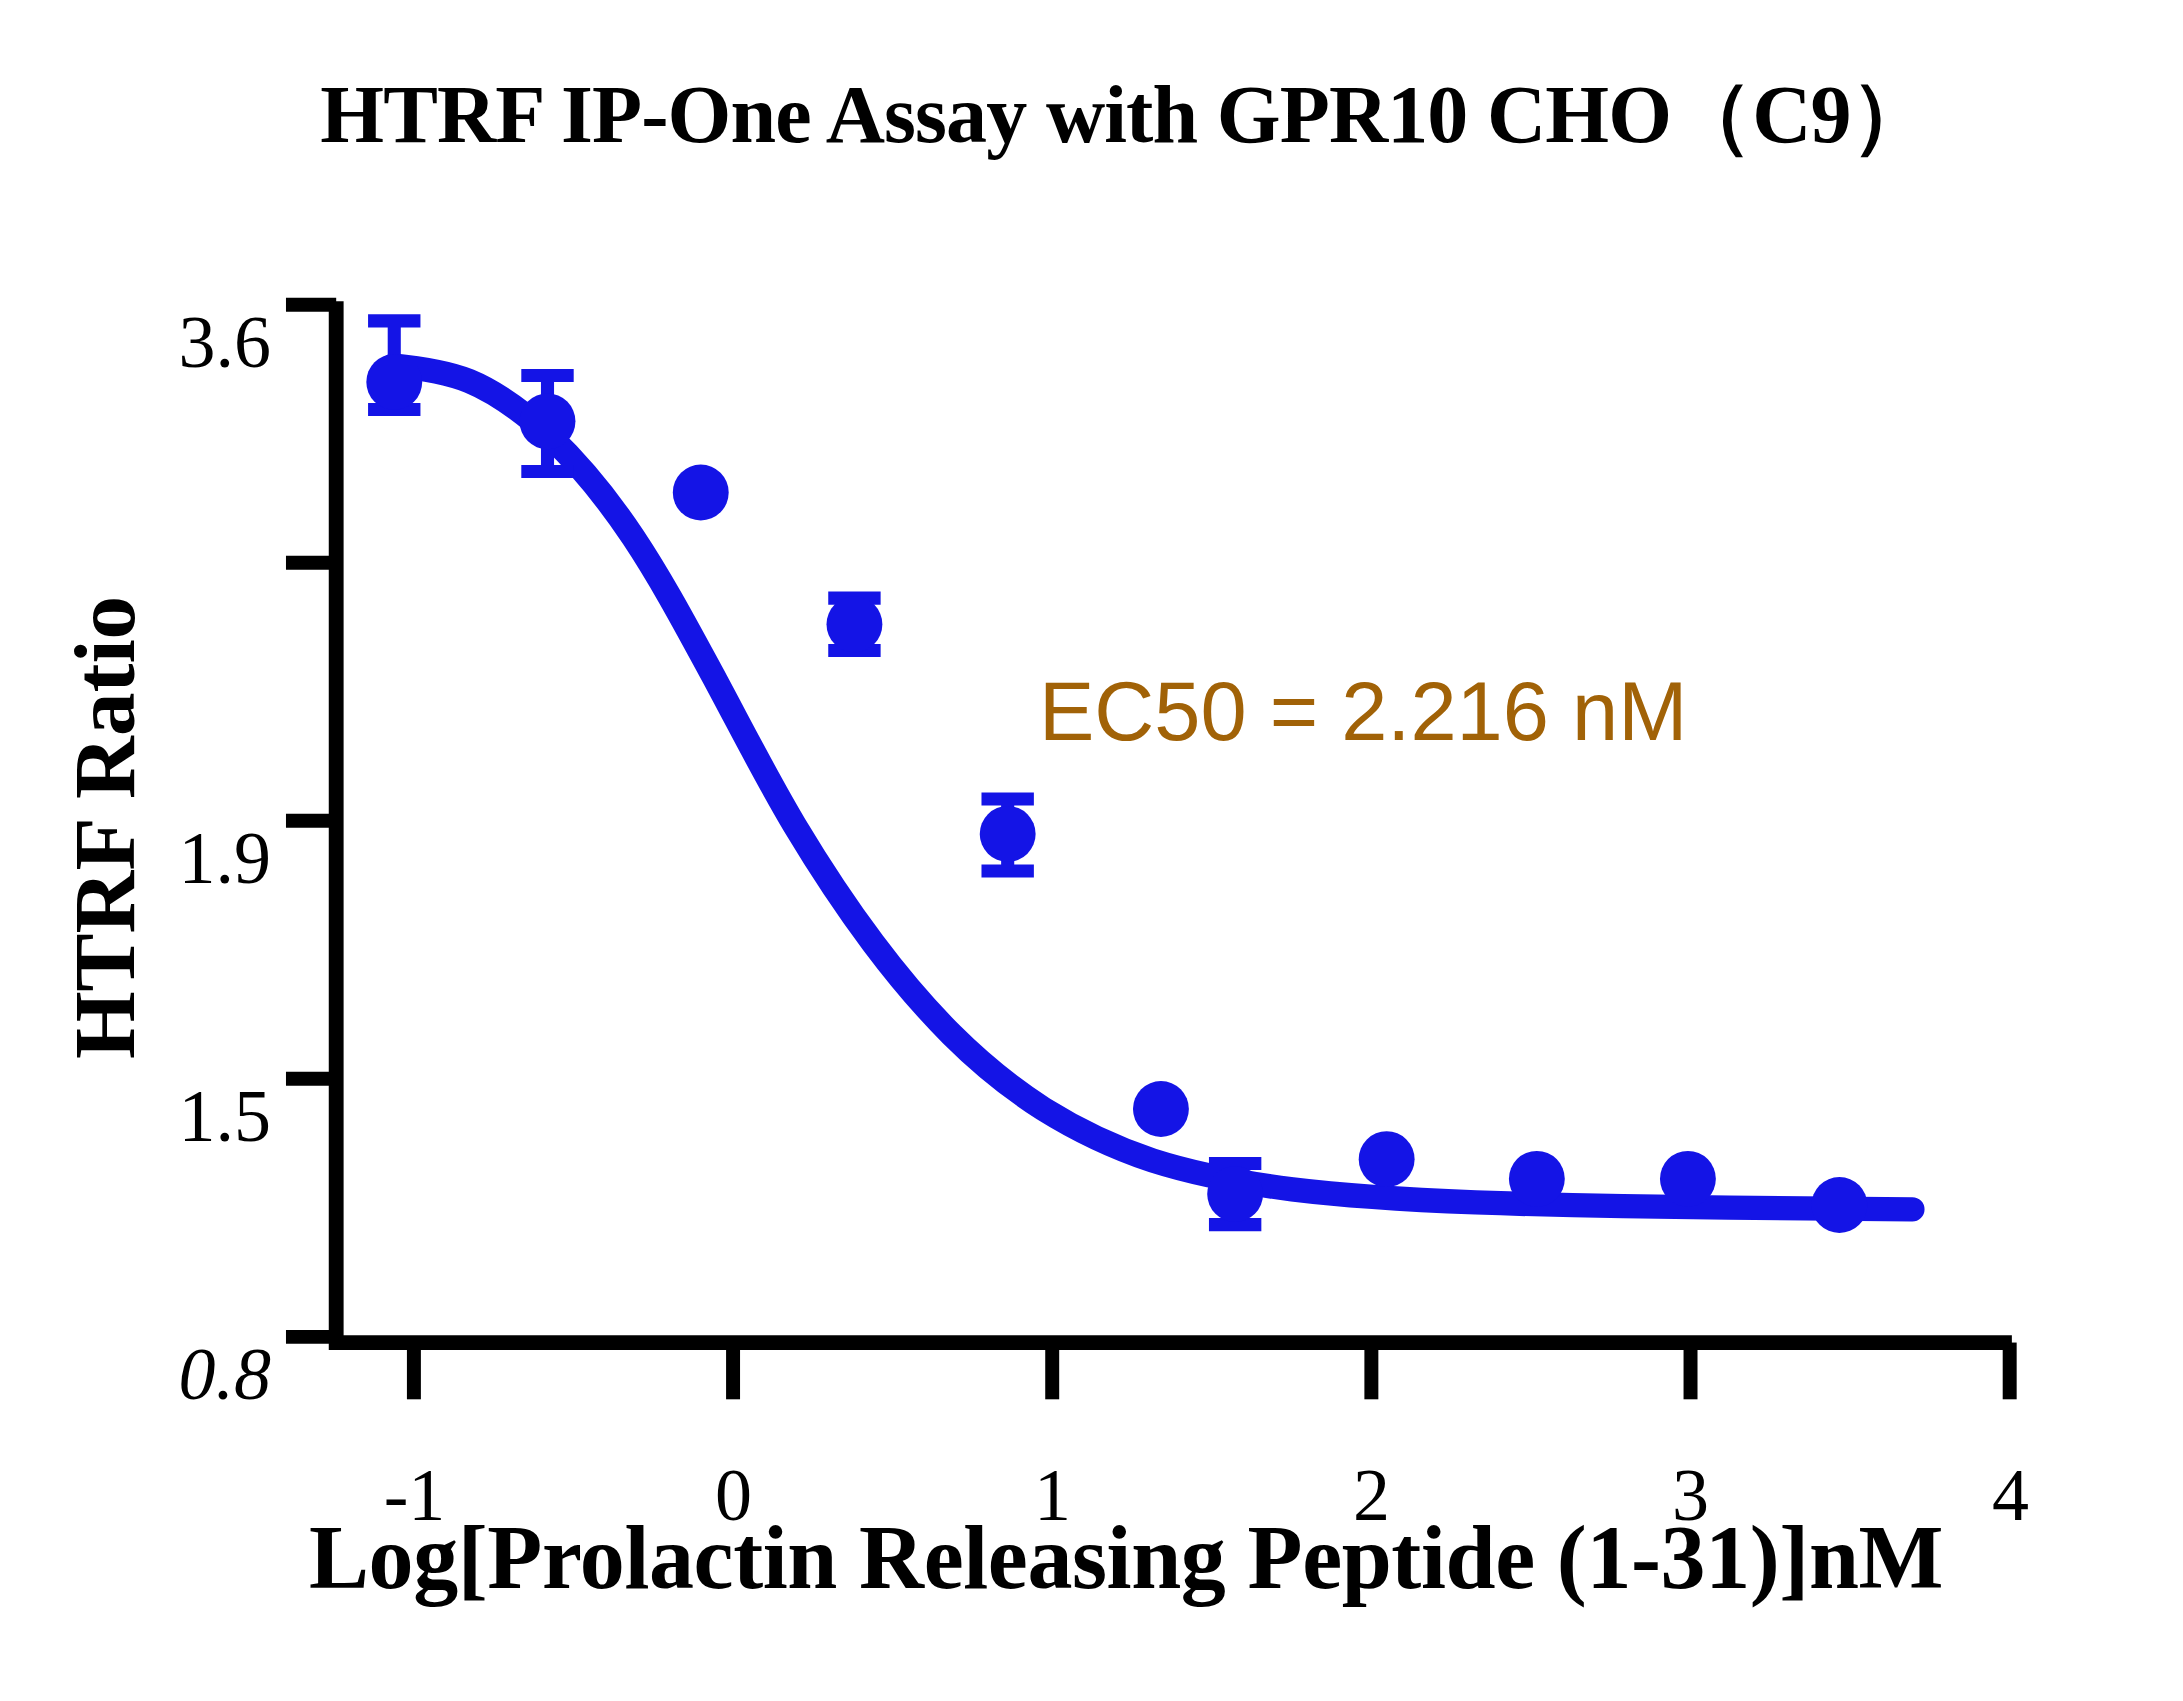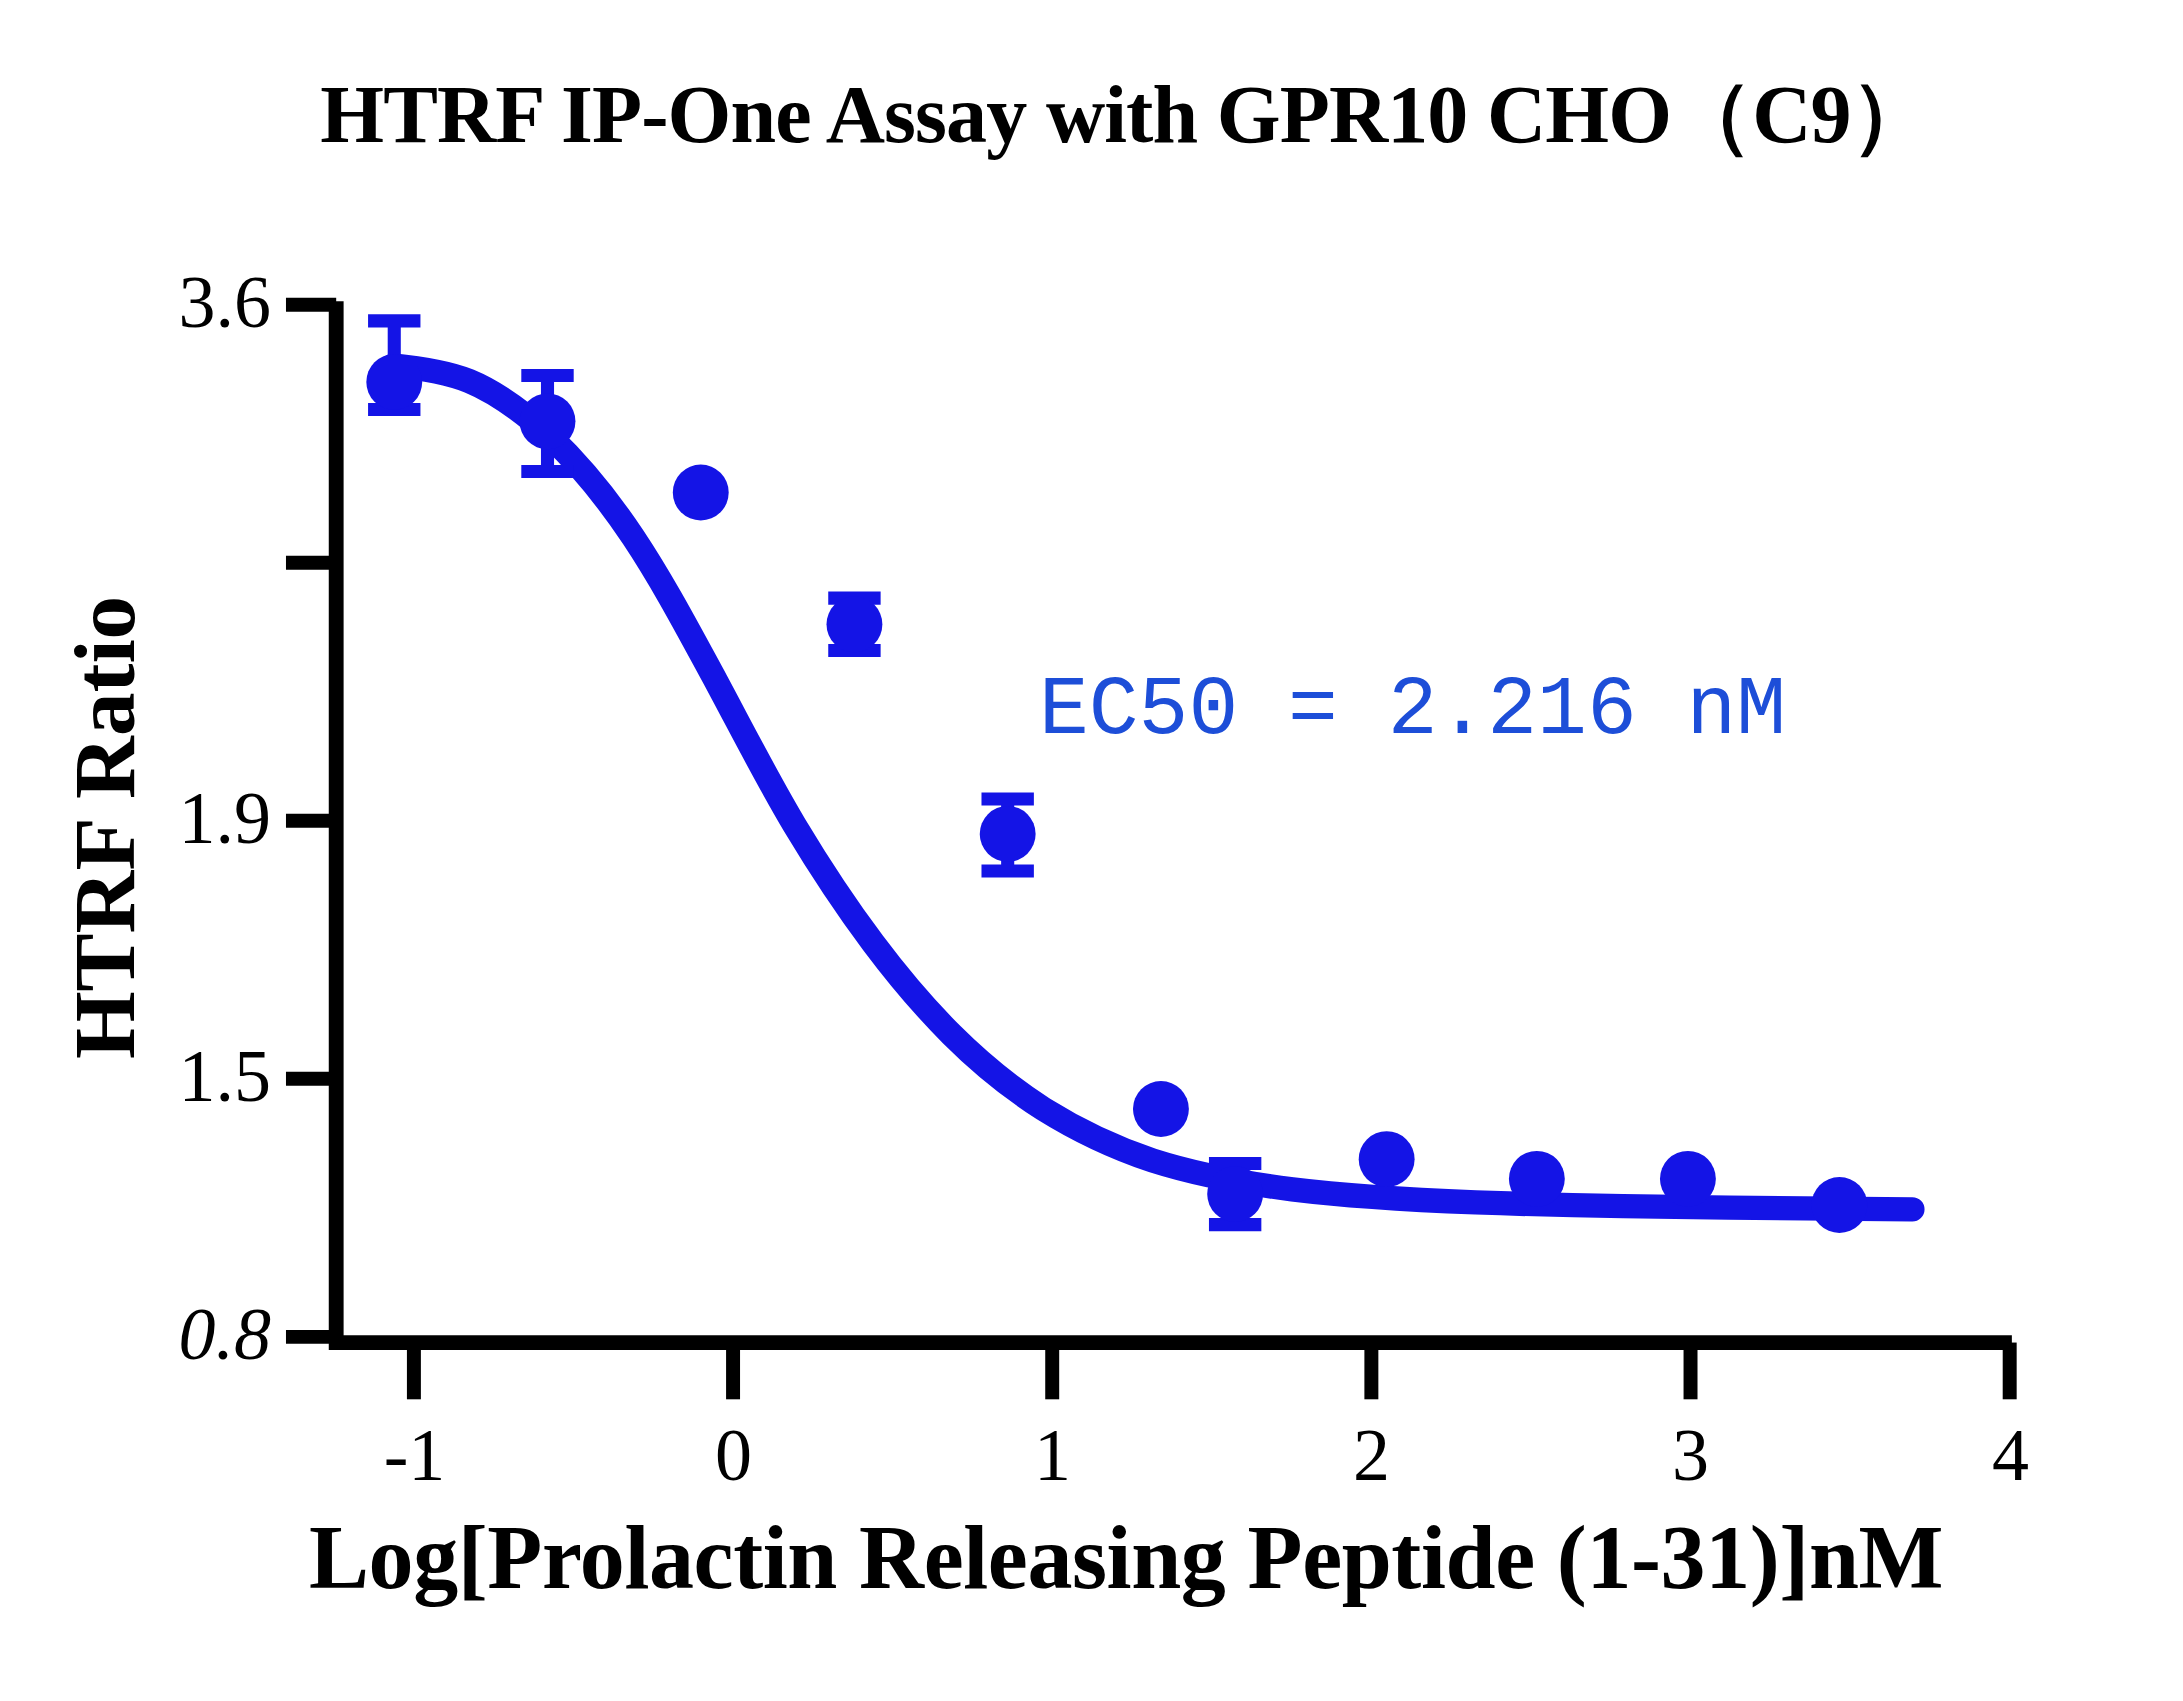--- a/index.html
+++ b/index.html
@@ -11,21 +11,21 @@
     text-align:center;font-weight:bold;font-size:82px;
     letter-spacing:-0.9px;color:#000;line-height:1.0;
     font-family:"Liberation Serif",serif;white-space:nowrap;
   }
 
   #plot-area{position:absolute;left:0;top:0;width:2252px;height:1701px;}
   #plot-svg{position:absolute;left:0;top:0;}
 
   .tick-label{
     position:absolute;font-size:74px;color:#000;
-    font-family:"Liberation Serif",serif;white-space:nowrap;
+    font-family:"Liberation Serif",serif;white-space:nowrap;margin-top:40px;
   }
   .ytick-label{text-align:right;}
 
   #y-axis-title{
     position:absolute;
     left:-245px;top:777px;width:699px;
     transform:rotate(-90deg);
     transform-origin:center center;
     text-align:center;font-weight:bold;font-size:87px;color:#000;
     font-family:"Liberation Serif",serif;white-space:nowrap;
@@ -33,22 +33,22 @@
 
   #x-axis-title{
     position:absolute;left:0;top:1506px;width:2252px;
     text-align:center;font-weight:bold;font-size:90px;color:#000;
     font-family:"Liberation Serif",serif;white-space:nowrap;
     letter-spacing:-0.4px;
   }
 
   #ec50-annotation{
     position:absolute;left:1039px;top:664px;
-    font-size:83px;color:#1d4ed8;
-    font-family:Liberation Mono, monospace;white-space:nowrap;
+    font-size:83px;color:#a16207;
+    font-family:Liberation Sans, sans-serif;white-space:nowrap;
   }
 </style>
 </head>
 <body>
 
 <div id="root">
 
   <div id="chart-title">HTRF IP-One Assay with GPR10 CHO（C9）</div>
 
   <div id="plot-area">

